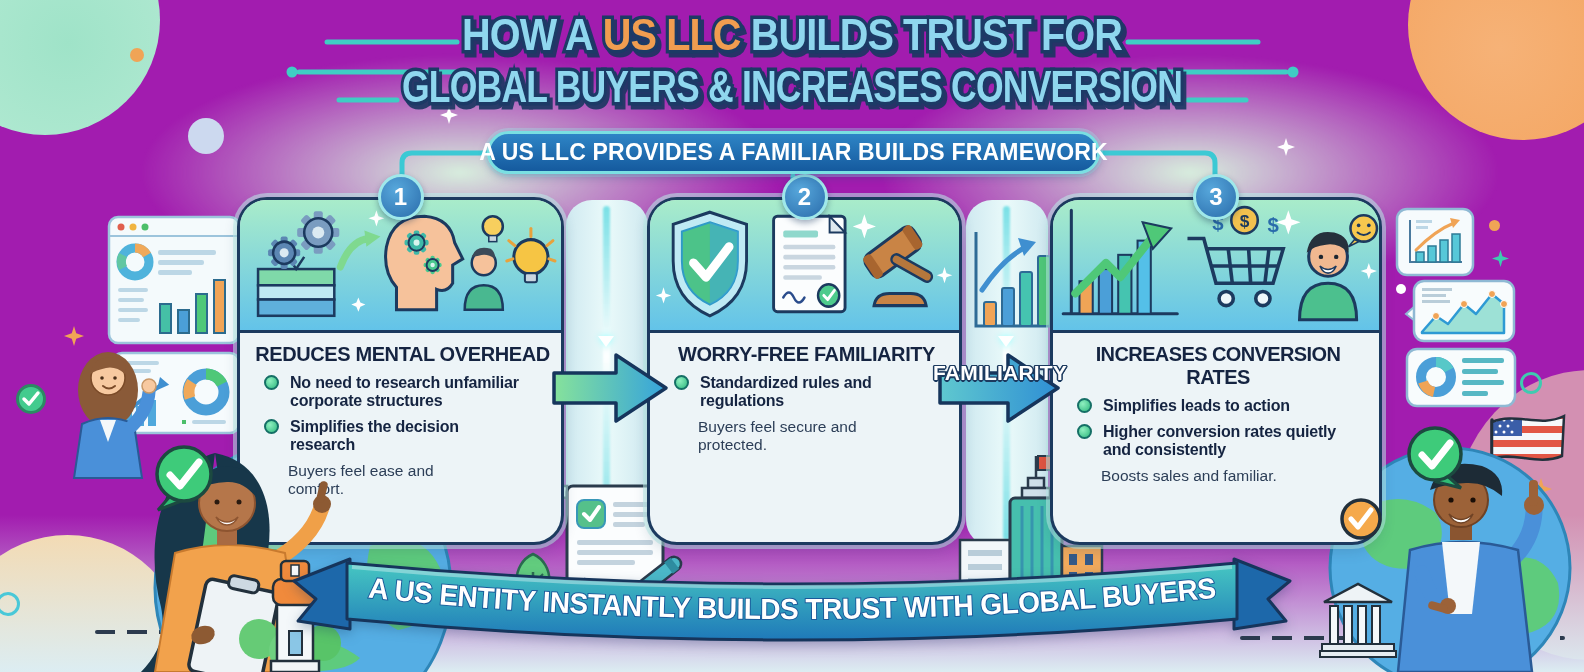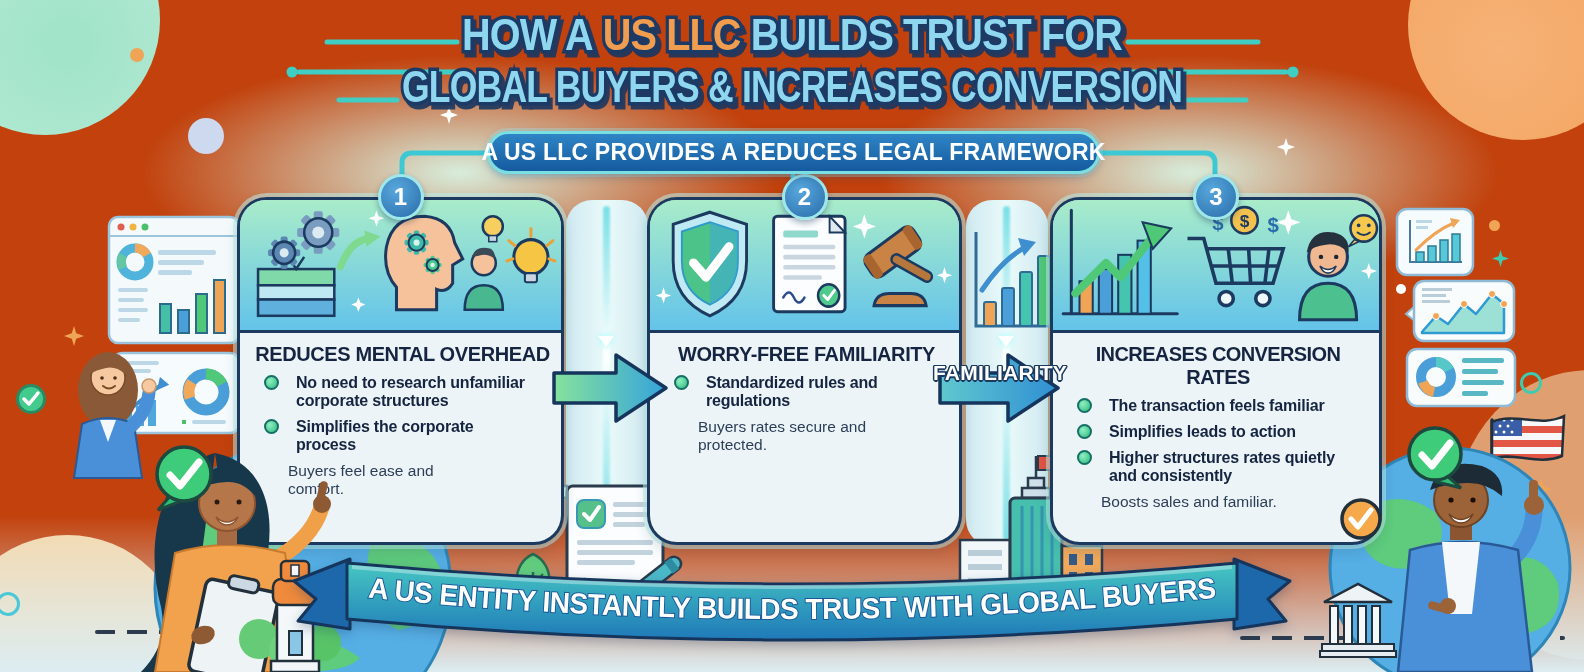--- a/index.html
+++ b/index.html
@@ -1,16 +1,16 @@
 <!DOCTYPE html>
 <html><head>
 <meta charset="utf-8">
 <style>
   html,body{margin:0;padding:0;background:#dfe8ec;font-family:"Liberation Sans",sans-serif;}
-  .stage{position:relative;width:1584px;height:672px;overflow:hidden;background:#c2410c;}
+  .stage{position:relative;width:1584px;height:672px;overflow:hidden;background:#a21caf;}
   .abs{position:absolute;}
   svg{display:block;overflow:visible;}
 
   
   .blob{position:absolute;border-radius:50%;}
   .blob-mint{left:-70px;top:-95px;width:230px;height:230px;background:radial-gradient(circle at 60% 60%,#9fe3c8,#b9ecd6);}
   .blob-orange{left:1408px;top:-90px;width:230px;height:230px;background:radial-gradient(circle at 40% 60%,#f6b277,#f3a25c);}
   .blob-peach-bl{left:-50px;top:535px;width:235px;height:230px;background:#f6d8ab;}
   .blob-beige-r{left:1455px;top:370px;width:270px;height:290px;background:#f4ddb4;opacity:.6;}
   .wash{position:absolute;border-radius:50%;filter:blur(2px);}
@@ -46,21 +46,21 @@
   .card3{left:1050px;width:332px;}
   .badge{position:absolute;left:50%;top:-26px;transform:translateX(-50%);width:46px;height:46px;border-radius:50%;
     background:radial-gradient(circle at 38% 32%,#57a8dc,#2a6cab);border:3px solid #9fe8ea;box-sizing:border-box;
     color:#fff;font-weight:bold;font-size:24px;display:flex;align-items:center;justify-content:center;
     box-shadow:0 3px 6px rgba(20,50,90,.4);z-index:7;}
   .card-header{height:130px;border-radius:26px 26px 0 0;border-bottom:3px solid #1c3a5f;overflow:hidden;
     background:linear-gradient(180deg,#a9ecca,#63c3e9);}
   .card-body{padding:7px 10px 0 14px;}
   .card-title{margin:3px 0 8px 0;text-align:center;font-size:20px;font-weight:800;color:#152441;letter-spacing:-.4px;}
   .bullets{list-style:none;margin:0;padding:0 0 0 10px;}
-  .bullet{display:flex;gap:17px;margin-bottom:8px;font-size:16px;line-height:1.12;font-weight:bold;color:#152441;letter-spacing:-.2px;}
+  .bullet{display:flex;gap:11px;margin-bottom:8px;font-size:16px;line-height:1.12;font-weight:bold;color:#152441;letter-spacing:-.2px;}
   .bdot{flex:0 0 15px;width:15px;height:15px;margin-top:1px;border-radius:50%;border:2.5px solid #156f66;box-sizing:border-box;
     background:radial-gradient(circle at 35% 35%,#8ff0c0,#2fb87e);}
   .note{margin:8px 0 0 34px;font-size:15.5px;line-height:1.18;color:#2c3e57;max-width:195px;}
 
   
   .flow-arrow{position:absolute;z-index:4;}
   .familiarity{position:absolute;left:933px;top:361px;width:130px;text-align:center;z-index:5;
     color:#fff;font-weight:800;font-size:21px;letter-spacing:.2px;
     text-shadow:-1.5px 0 #1c3a5f,1.5px 0 #1c3a5f,0 -1.5px #1c3a5f,0 1.5px #1c3a5f,1px 1px #1c3a5f,-1px 1px #1c3a5f,1px -1px #1c3a5f,-1px -1px #1c3a5f;}.z2{z-index:2}.z3{z-index:3}.z4{z-index:4}
   .ribbon-svg{position:absolute;left:292px;top:543px;z-index:6;filter:drop-shadow(0 4px 6px rgba(25,60,95,.3));}
@@ -122,21 +122,21 @@
     </svg>
   <svg class="abs" style="left:1492px;top:250px;" width="17" height="17" viewBox="0 0 18 18">
     <path d="M9 0 L11 6.5 L18 9 L11 11.5 L9 18 L7 11.5 L0 9 L7 6.5 Z" fill="#3ecbb0"></path>
     </svg>
 
   <svg class="title-svg" width="1100" height="112" viewBox="0 0 1100 112">
     <text x="550" y="40" text-anchor="middle" font-size="44" textLength="660" lengthAdjust="spacingAndGlyphs" xml:space="preserve"><tspan>HOW A</tspan><tspan>&nbsp;</tspan><tspan class="accent">US LLC</tspan><tspan>&nbsp;</tspan><tspan>BUILDS TRUST FOR</tspan></text>
     <text x="550" y="92" text-anchor="middle" font-size="44" textLength="780" lengthAdjust="spacingAndGlyphs">GLOBAL BUYERS &amp; INCREASES CONVERSION</text>
   </svg>
 
-  <div class="banner">A US LLC PROVIDES A REDUCES LEGAL FRAMEWORK</div>
+  <div class="banner">A US LLC PROVIDES A FAMILIAR BUILDS FRAMEWORK</div>
   <svg class="abs" style="left:0;top:0;z-index:2;" width="1584" height="220" viewBox="0 0 1584 220">
     <g fill="none" stroke="#3cc9d4" stroke-width="5" stroke-linecap="round">
       <path d="M487,153 H412 Q402,153 402,163 V180"></path>
       <path d="M1100,153 H1205 Q1215,153 1215,163 V180"></path>
       <path d="M793,176 V186"></path>
     </g>
   </svg>
 
   <div class="pipe" style="left:566px;"></div>
   <div class="pipe-glow" style="left:603px;"></div>
@@ -555,21 +555,21 @@
     </div>
     <div class="card-body">
       <h2 class="card-title">REDUCES MENTAL OVERHEAD</h2>
       <ul class="bullets">
         <li class="bullet">
             <span class="bdot"></span>
             <span style="max-width:250px">No need to research unfamiliar corporate structures</span>
           </li>
         <li class="bullet">
             <span class="bdot"></span>
-            <span style="max-width:230px">Simplifies the corporate process</span>
+            <span style="max-width:230px">Simplifies the decision research</span>
           </li>
       </ul>
       <p class="note">Buyers feel ease and comfort.</p>
     </div>
   </section>
 
   <section class="card card2">
     <div class="badge">2</div>
     <div class="card-header">
       <svg width="100%" height="100%" viewBox="0 0 320 128" preserveAspectRatio="none">
@@ -610,21 +610,21 @@
       </svg>
     </div>
     <div class="card-body">
       <h2 class="card-title">WORRY-FREE FAMILIARITY</h2>
       <ul class="bullets">
         <li class="bullet">
             <span class="bdot"></span>
             <span style="max-width:210px">Standardized rules and regulations</span>
           </li>
       </ul>
-      <p class="note">Buyers rates secure and protected.</p>
+      <p class="note">Buyers feel secure and protected.</p>
     </div>
   </section>
 
   <section class="card card3">
     <div class="badge">3</div>
     <div class="card-header">
       <svg width="100%" height="100%" viewBox="0 0 320 128" preserveAspectRatio="none">
         <g>
           <path d="M18,10 V112 M10,112 H122" fill="none" stroke="#1c3a5f" stroke-width="3" stroke-linecap="round"></path>
           <g stroke="#1c3a5f" stroke-width="2">
@@ -668,29 +668,25 @@
         </g>
         <path d="M231 10 L234 19 L243 22 L234 25 L231 34 L228 25 L219 22 L228 19 Z" fill="#fff"></path>
         <path d="M310 62 L312 68 L318 70 L312 72 L310 78 L308 72 L302 70 L308 68 Z" fill="#fff"></path>
       </svg>
     </div>
     <div class="card-body">
       <h2 class="card-title" style="letter-spacing:-.6px">INCREASES CONVERSION RATES</h2>
       <ul class="bullets">
         <li class="bullet">
             <span class="bdot"></span>
-            <span>The transaction feels familiar</span>
-          </li>
-        <li class="bullet">
-            <span class="bdot"></span>
             <span>Simplifies leads to action</span>
           </li>
         <li class="bullet">
             <span class="bdot"></span>
-            <span style="max-width:245px">Higher structures rates quietly and consistently</span>
+            <span style="max-width:245px">Higher conversion rates quietly and consistently</span>
           </li>
       </ul>
       <p class="note" style="max-width:230px">Boosts sales and familiar.</p>
     </div>
   </section>
 
   <svg class="flow-arrow" style="left:552px;top:348px;" width="118" height="80" viewBox="0 0 118 80">
     <defs>
         <linearGradient id="arrG1" x1="0" y1="0" x2="1" y2="0">
           <stop offset="0" stop-color="#86e29b"></stop>

